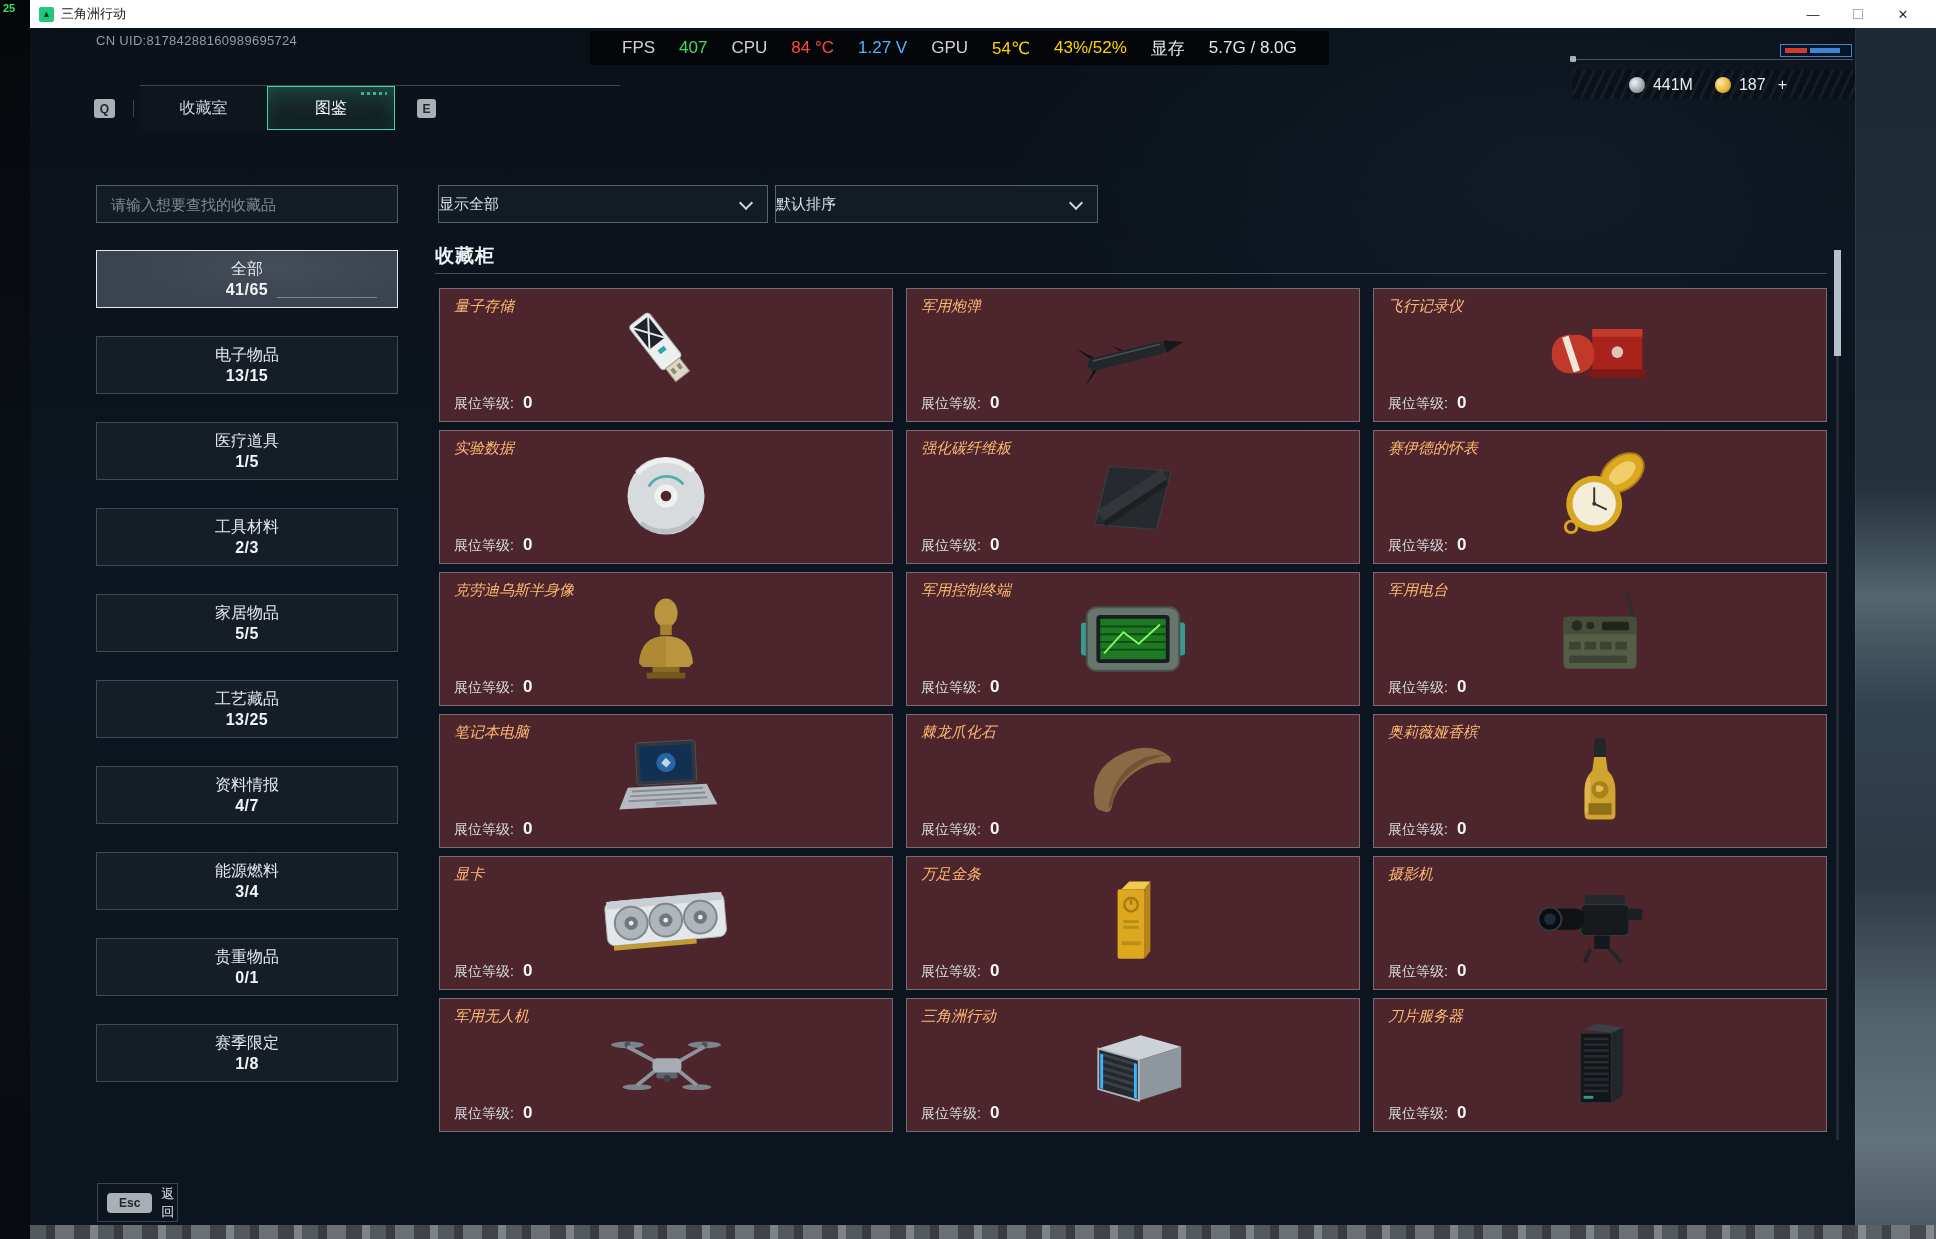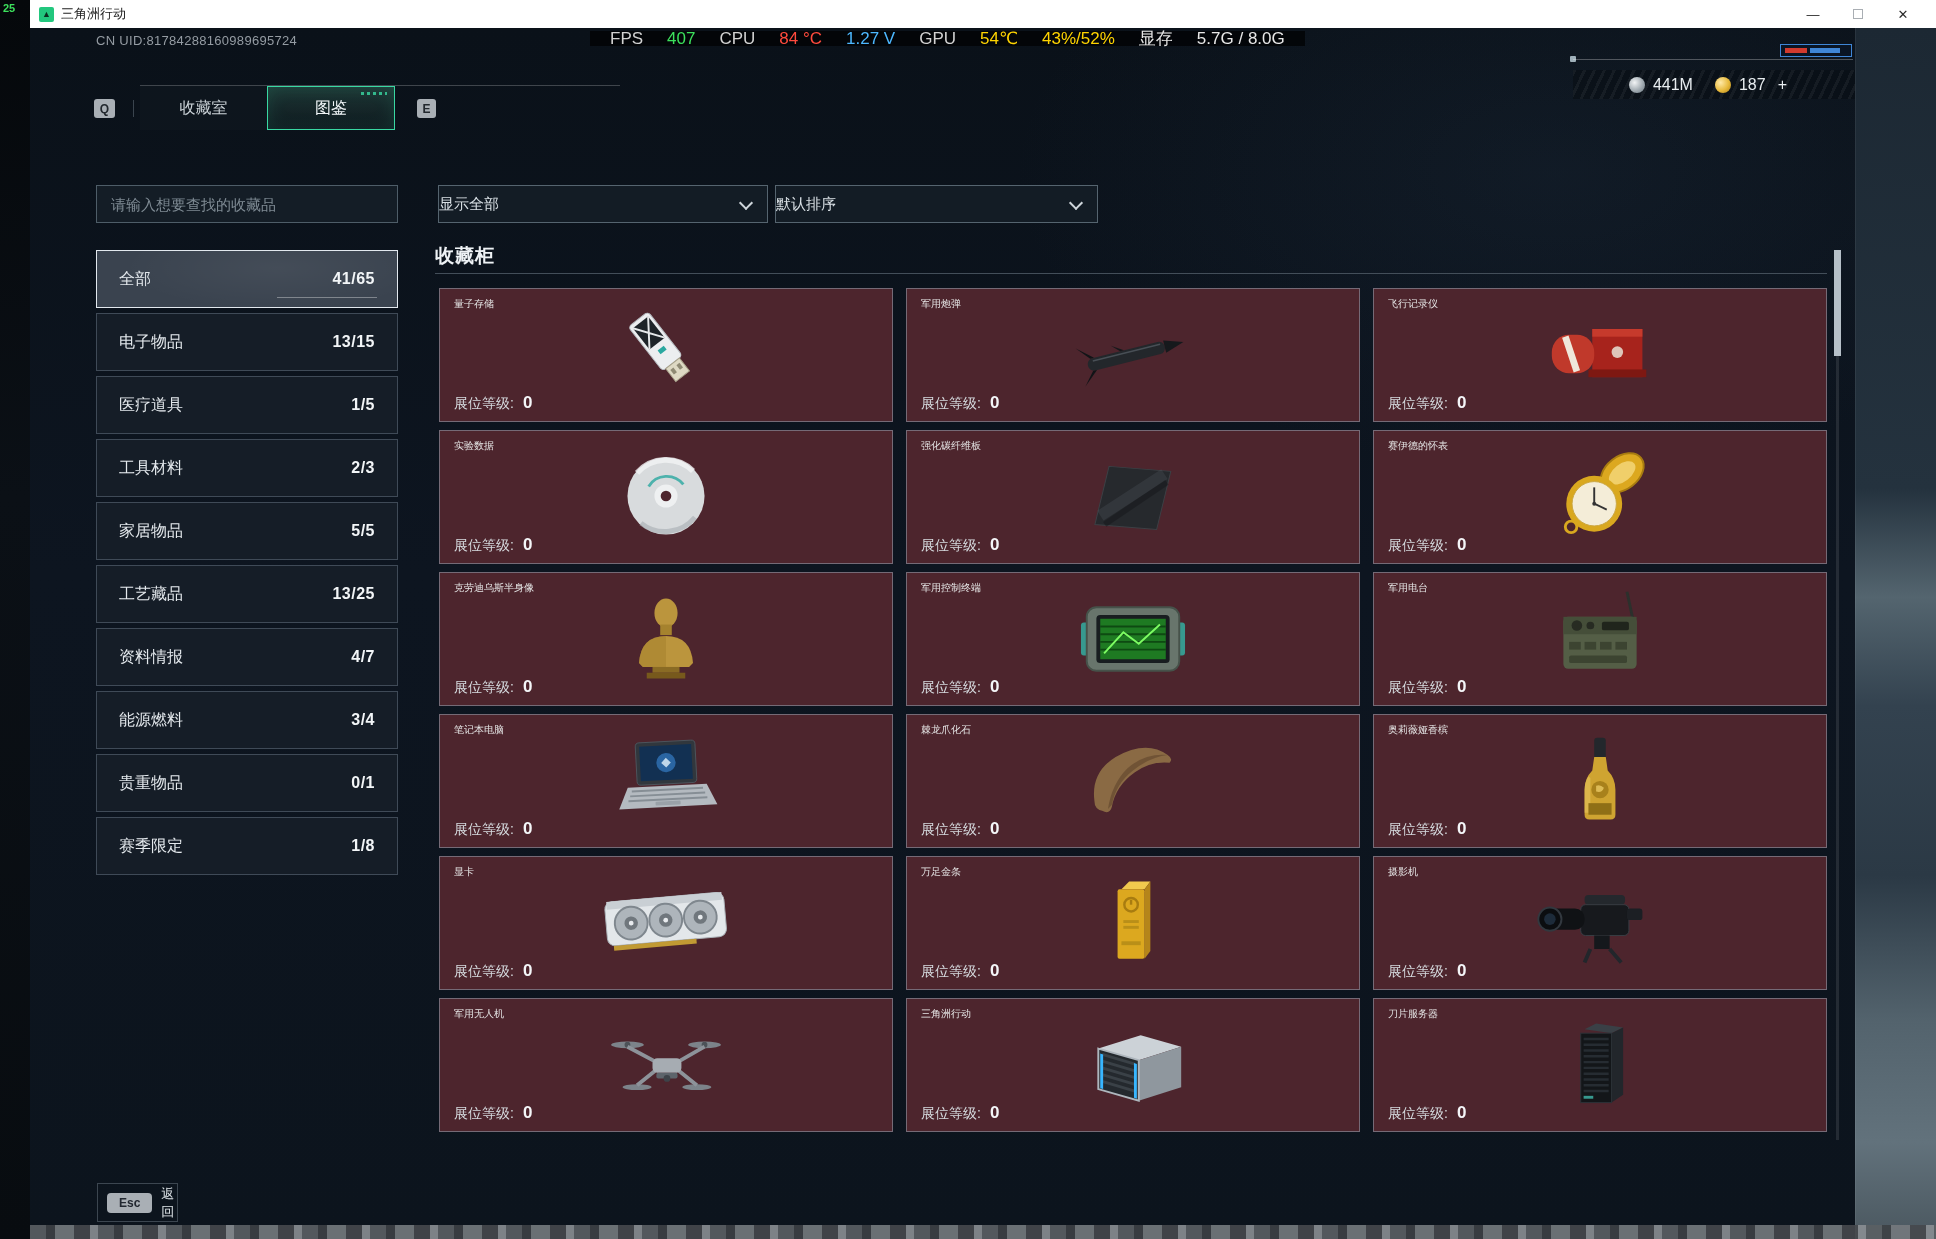--- a/index.html
+++ b/index.html
@@ -38,22 +38,22 @@
 
   
   #bottom-strip{position:absolute;left:0;top:1197px;width:1906px;height:14px;opacity:.9;
     background:
       repeating-linear-gradient(90deg,#5b6064 0 16px,#3d4145 16px 25px,#757a7e 25px 44px,#46494d 44px 60px,#8a8f93 60px 68px),
       #4a4e52;}
 
   #uid-text{position:absolute;left:66px;top:5px;font-size:13px;color:#959ca3;letter-spacing:.3px;}
 
   
-  #statsbar{position:absolute;left:560px;top:3px;height:15px;display:flex;align-items:center;
-    gap:24px;padding:0 20px;background:rgba(2,4,6,.85);}
+  #statsbar{position:absolute;left:560px;top:3px;height:34px;display:flex;align-items:center;
+    gap:24px;padding:0 32px;background:rgba(2,4,6,.85);}
   #statsbar span{font-size:17px;white-space:nowrap;}
 
   
   #hud-line{position:absolute;left:1543px;top:31px;width:280px;height:1px;background:rgba(255,255,255,.28);}
   #hud-knob{position:absolute;left:1540px;top:28px;width:6px;height:6px;background:#9fb0ba;border-radius:1px;}
   #gpu-badge{position:absolute;left:1750px;top:16px;width:72px;height:13px;border:1px solid #3f86d6;
     background:#0a1524;display:flex;align-items:center;gap:3px;padding:0 4px;}
   #gpu-badge .r{width:22px;height:5px;background:#d23a2e;}
   #gpu-badge .b{width:30px;height:5px;background:#3f86d6;}
   #currency-bar{position:absolute;left:1543px;top:42px;width:292px;height:29px;display:flex;
@@ -88,36 +88,36 @@
   .dropdown{position:absolute;top:157px;height:38px;background:#131c25;border:1px solid #55646f;
     display:flex;align-items:center;padding:0 0;font-size:15px;color:#d9e0e5;cursor:pointer;}
   #dd-display{left:408px;width:330px;}
   #dd-sort{left:745px;width:323px;}
   .chevron{position:absolute;right:16px;top:12px;width:10px;height:10px;border-right:2px solid #cfd6db;
     border-bottom:2px solid #cfd6db;transform:rotate(45deg);}
 
   
   #sidebar{position:absolute;left:66px;top:222px;width:302px;}
   .side-item{position:relative;display:flex;justify-content:space-between;align-items:center;
-    height:58px;padding:8px 22px;background:#151d27;border:1px solid #3f4a57;margin-bottom:5px;
-    font-size:16px;color:#e4e9ed;cursor:pointer;}
+    height:58px;padding:8px 22px;background:#151d27;border:1px solid #3f4a57;margin-bottom:28px;
+    font-size:16px;color:#e4e9ed;cursor:pointer;flex-direction:column;}
   .side-item .side-count{font-weight:700;font-size:16px;color:#f2f5f7;letter-spacing:.5px;}
   .side-item.active{background:#3a434f;border-color:#e2e8ee;
     background-image:radial-gradient(220px 60px at 60% 30%, rgba(255,255,255,.05), transparent 70%);}
   .side-item.active .underline{position:absolute;right:20px;bottom:9px;width:100px;height:1px;
     background:rgba(255,255,255,.35);}
 
   
   #collection-title{position:absolute;left:405px;top:215px;font-size:19px;font-weight:700;
     color:#eef2f5;letter-spacing:1px;}
   #collection-rule{position:absolute;left:405px;top:245px;width:1392px;height:1px;background:#434e59;}
   #grid{position:absolute;left:409px;top:260px;width:1388px;display:grid;
     grid-template-columns:repeat(3,454px);grid-auto-rows:134px;gap:8px 13px;}
   .card{position:relative;background:#4d252d;border:1px solid rgba(158,176,192,.5);cursor:pointer;}
-  .card-name{position:absolute;top:8px;left:14px;font-size:10px;color:#e5e5e5;}
+  .card-name{position:absolute;top:8px;left:14px;font-size:15px;color:#fdba74;font-style:italic;}
   .card-icon{position:absolute;inset:0;display:flex;align-items:center;justify-content:center;}
   .card-icon svg{display:block;}
   .card-level{position:absolute;bottom:8px;left:14px;display:flex;align-items:baseline;
     font-size:14px;color:#d6dbdf;}
   .card-level b{font-size:17px;font-weight:600;color:#f4f6f8;margin-left:9px;}
 
   
   #scroll-track{position:absolute;left:1806px;top:222px;width:3px;height:890px;background:rgba(255,255,255,.10);}
   #scroll-thumb{position:absolute;left:1804px;top:222px;width:7px;height:106px;background:#b6c0c8;}
 

